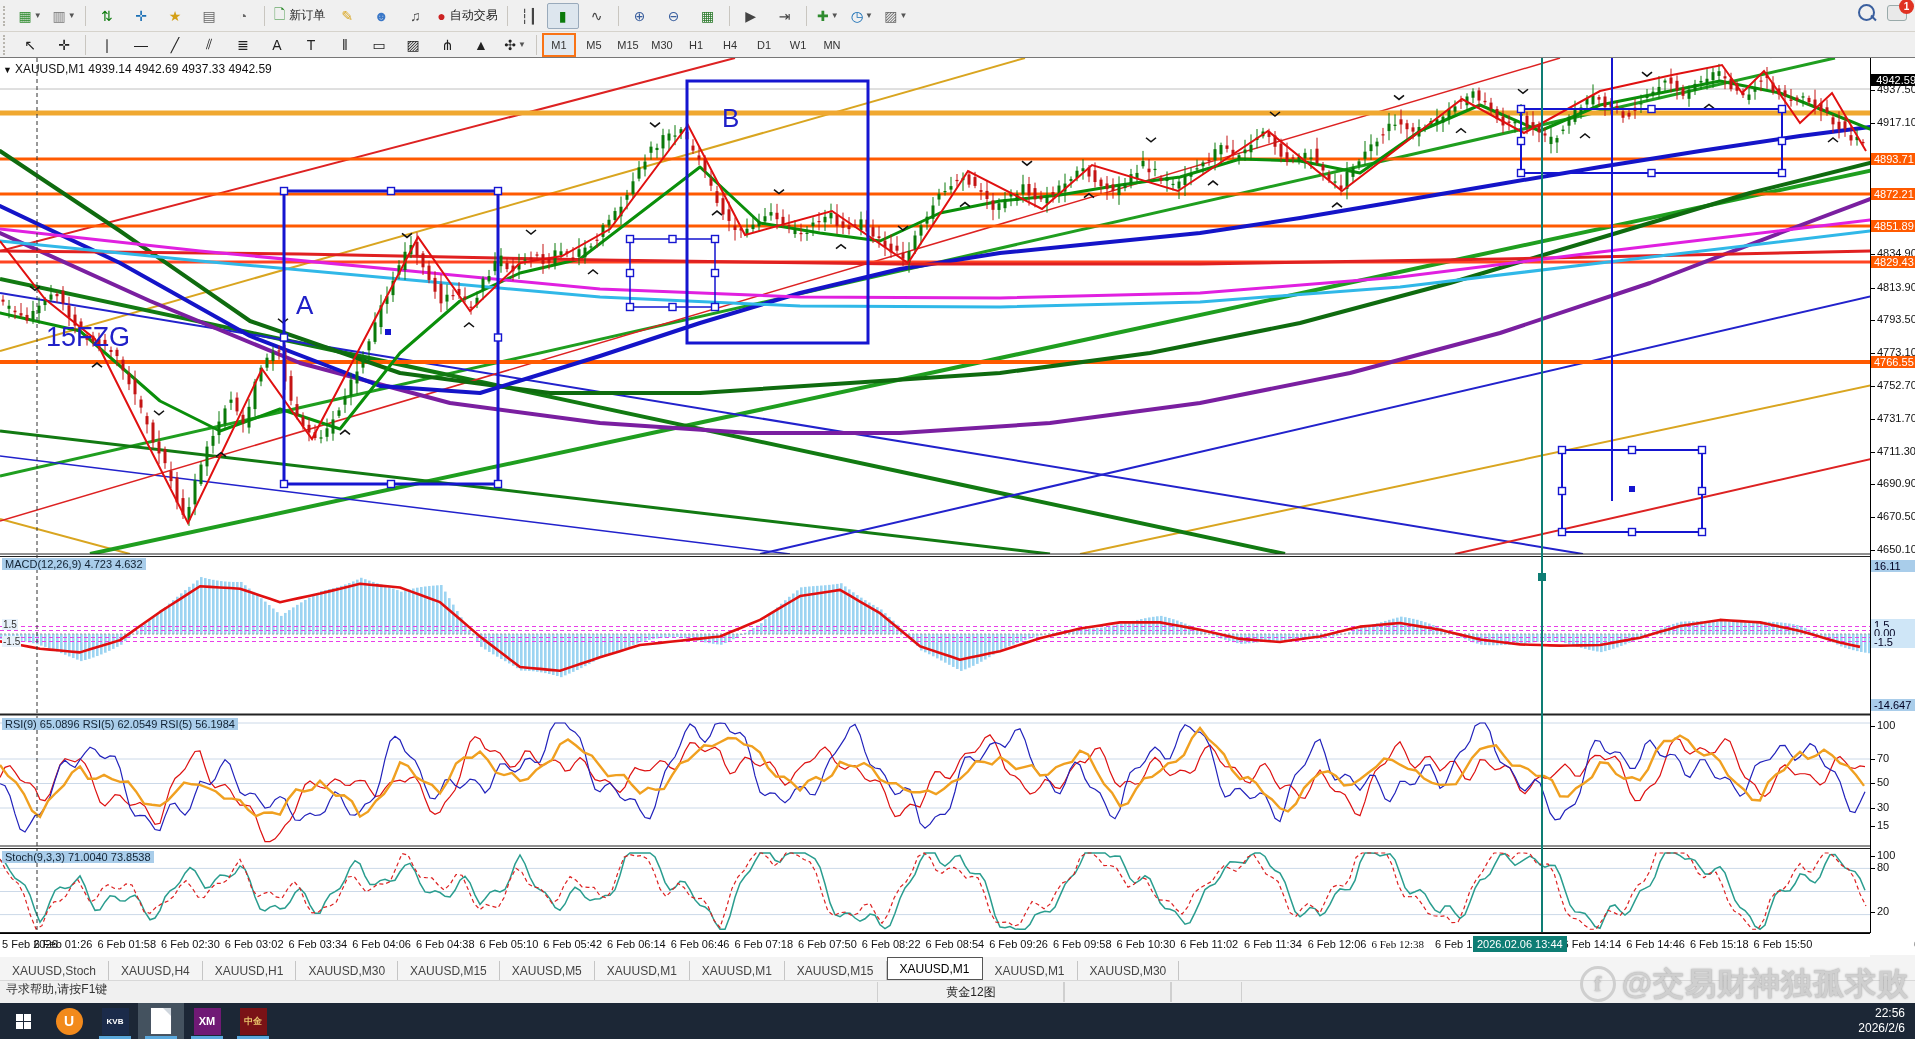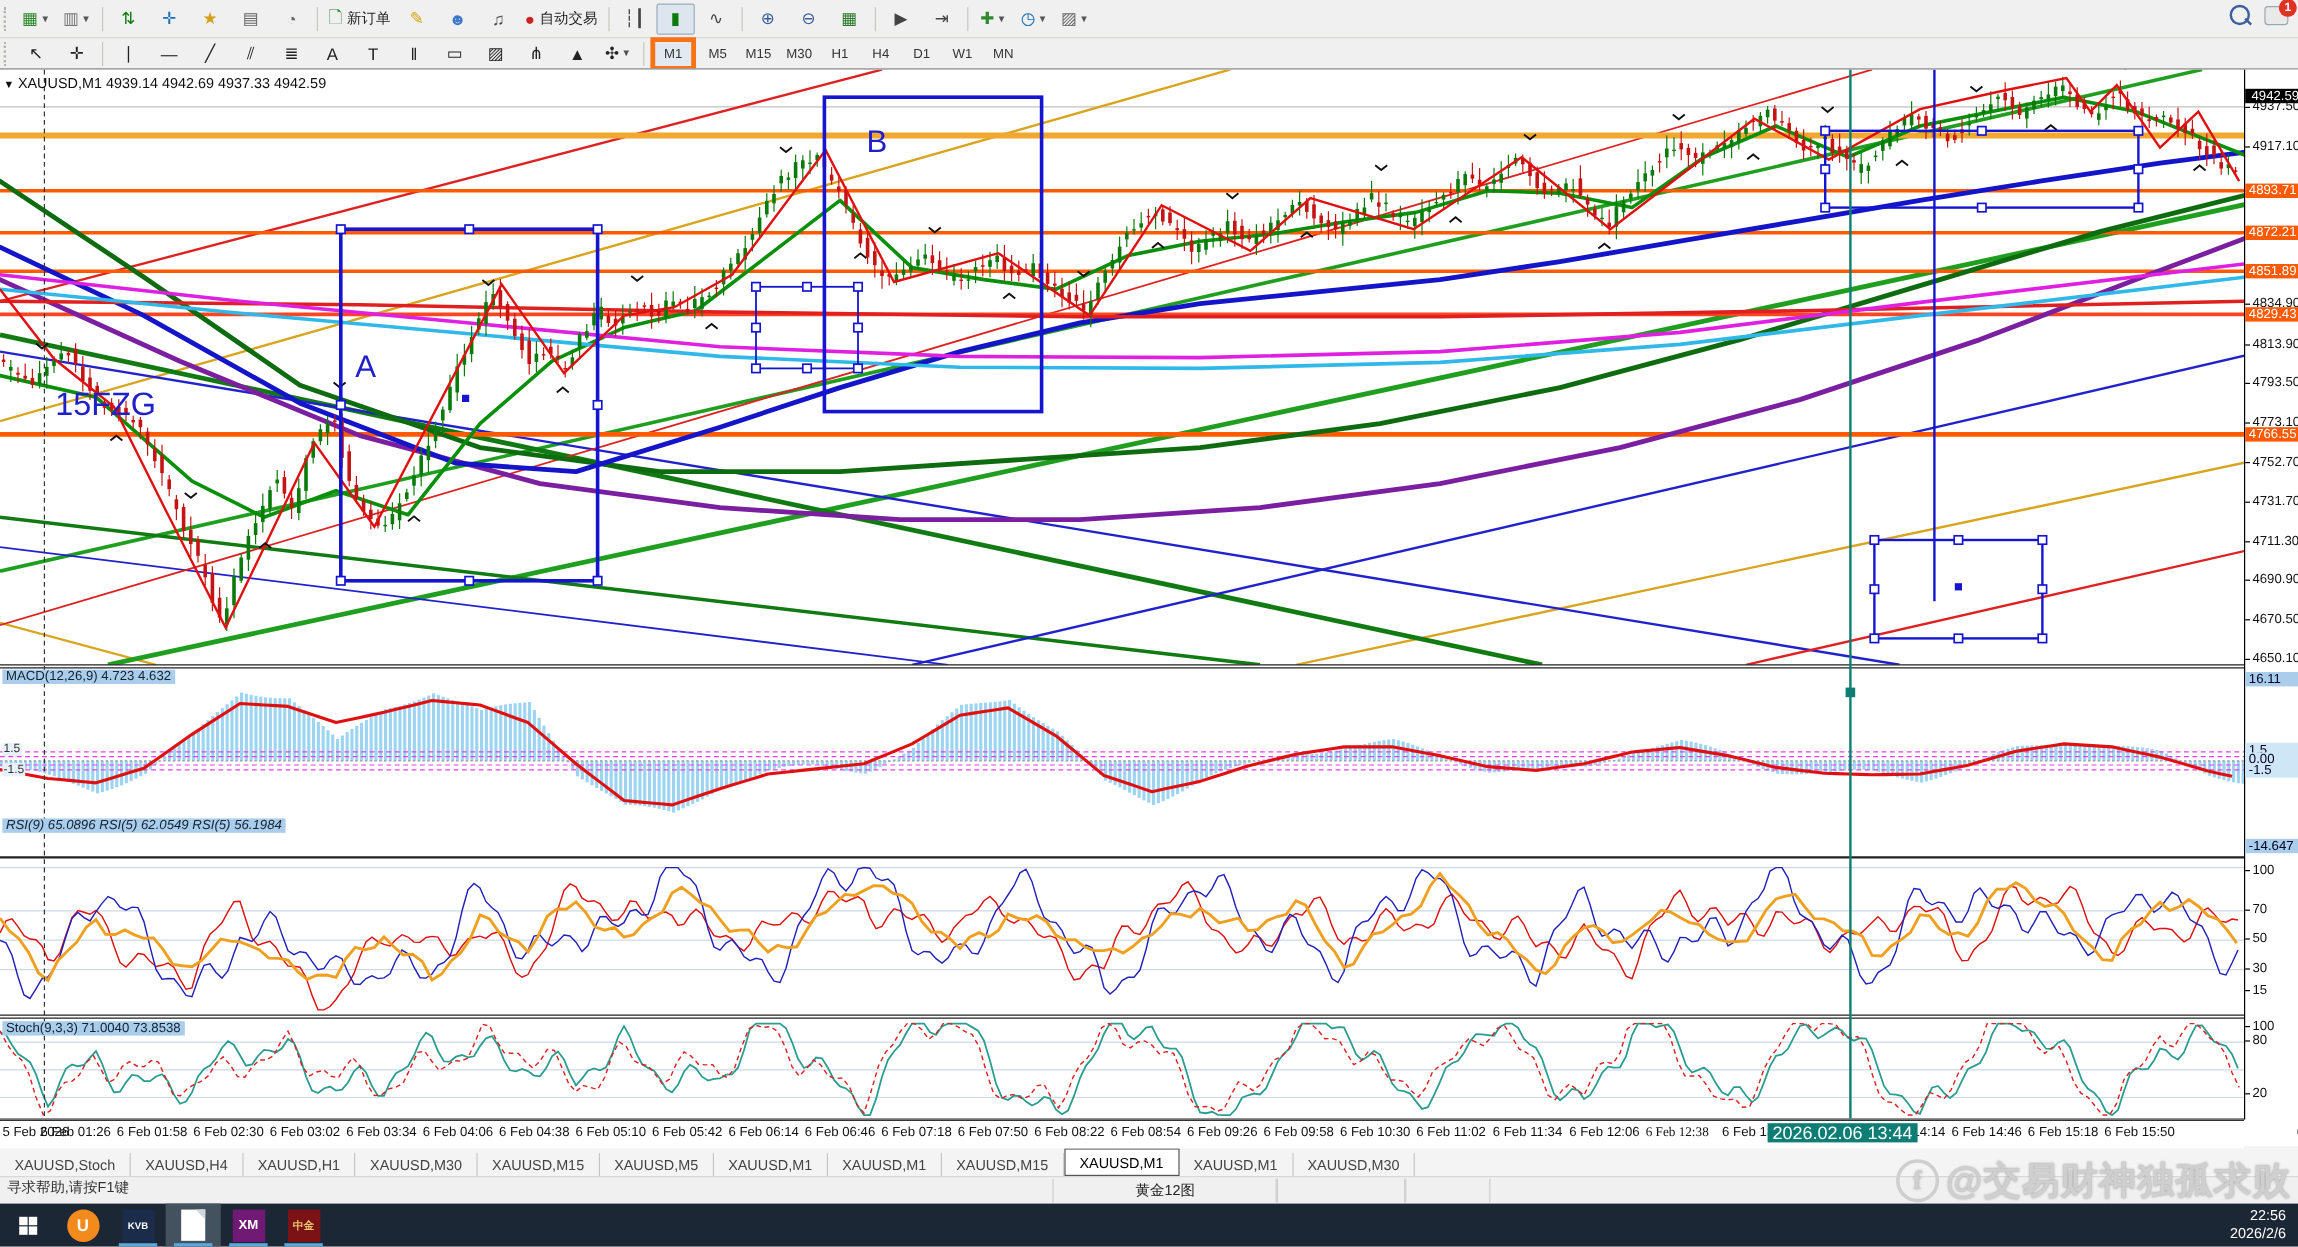--- a/index.html
+++ b/index.html
@@ -11,21 +11,21 @@
   .tb2{top:32px;height:25px;}
   .tbtn{height:24px;min-width:24px;display:flex;align-items:center;justify-content:center;
     margin:0 1px;padding:0 3px;border:1px solid transparent;border-radius:2px;font-size:14px;cursor:default;}
   .tbtn.pressed{border:1px solid #9ab;background:#dde6ee;}
   .tbtn .lbl{font-size:12px;margin-left:4px;color:#222;}
   .dd{font-size:8px;color:#555;margin-left:2px;}
   .tsep{width:1px;height:20px;background:#c9c6c0;margin:0 4px;}
   .grip{width:5px;height:20px;margin:0 3px;border-left:2px dotted #b8b5ae;}
   .tfbtn{height:20px;min-width:26px;display:flex;align-items:center;justify-content:center;
     font-size:11px;color:#333;border:1px solid transparent;margin:0 1px;padding:0 2px;}
-  .tfbtn.active{border:4px solid #f97316;background:#e2e9f0;}
+  .tfbtn.active{border:2px solid #f97316;background:#e2e9f0;}
   .tb-right{position:absolute;right:8px;top:4px;display:flex;align-items:center;gap:12px;}
   .mag{position:relative;width:13px;height:13px;border:2px solid #3a5f9e;border-radius:50%;}
   .mag:after{content:"";position:absolute;left:10px;top:11px;width:7px;height:2px;background:#3a5f9e;transform:rotate(45deg);}
   .chat{position:relative;width:18px;height:14px;background:#e9e9e9;border:1px solid #9aa;border-radius:3px;}
   .chat .badge{position:absolute;right:-8px;top:-7px;width:15px;height:15px;border-radius:50%;
     background:#e03222;color:#fff;font-size:10px;font-weight:bold;display:flex;align-items:center;justify-content:center;}
   
   .chartwin{position:absolute;left:0;top:57px;width:1915px;height:898px;background:#fff;border-top:1px solid #777;}
   #cv{position:absolute;left:0;top:0;}
   .ctitle{position:absolute;left:3px;top:4px;font-size:12px;color:#111;z-index:4;}
@@ -37,21 +37,21 @@
   .paxis{position:absolute;left:1870px;top:0;width:45px;height:875px;background:#fff;border-left:1px solid #000;z-index:5;}
   .pl{position:absolute;left:0;width:45px;font-size:11px;color:#111;padding-left:3px;box-sizing:border-box;white-space:nowrap;}
   .pl.tick:before{content:"";display:inline-block;width:4px;height:1px;background:#000;vertical-align:middle;margin-right:2px;margin-left:-3px;}
   .pl.cur{background:#000;color:#fff;}
   .pl.or{background:#ff5a00;color:#fff;}
   .pl.bl{background:#a9cdea;color:#002;}
   .pl.bl2{background:#cfe6f7;color:#002;}
   
   .taxis{position:absolute;left:0;top:875px;width:1870px;height:23px;background:#fff;border-top:1px solid #000;z-index:3;}
   .tl{position:absolute;top:4px;font-size:11px;color:#111;white-space:nowrap;}
-  .tbadge{position:absolute;top:2px;height:16px;background:#0e7d74;color:#fff;font-size:15px;
+  .tbadge{position:absolute;top:2px;height:16px;background:#0e7d74;color:#fff;font-size:11px;
     display:flex;align-items:center;padding:0 4px;z-index:4;}
   
   .tabs{position:absolute;left:0;top:955px;width:1915px;height:25px;background:#f4f4f4;display:flex;align-items:flex-end;border-bottom:1px solid #cfcfcf;}
   .tab{height:19px;display:flex;align-items:center;padding:0 12px;font-size:12px;color:#444;border-right:1px solid #c5c5c5;white-space:nowrap;}
   .tab.active{background:#fff;border:1px solid #555;height:21px;color:#000;}
   
   .status{position:absolute;left:0;top:980px;width:1915px;height:23px;background:#f0f0f0;border-top:1px solid #d8d8d8;font-size:12px;color:#333;}
   .st-help{position:absolute;left:6px;top:0;}
   .st-cell{position:absolute;top:1px;height:20px;border-left:1px solid #cfcfcf;border-right:1px solid #cfcfcf;
     display:flex;align-items:center;justify-content:center;font-size:12px;color:#222;}
@@ -1478,21 +1478,21 @@
 
     <div class="ctitle"><span class="tri">▼</span><span>XAUUSD,M1  4939.14 4942.69 4937.33 4942.59</span></div>
 
     <div class="anno" style="left:296px;top:232px;">A</div>
     <div class="anno" style="left:722px;top:45px;">B</div>
     <div class="anno" style="left:46px;top:264px;font-size:27px;">15FZG</div>
 
     <div class="indlabel" style="left:2px;top:500px;">MACD(12,26,9) 4.723 4.632</div>
     <div class="lvl" style="left:2px;top:561px;">1.5</div>
     <div class="lvl" style="left:2px;top:578px;">-1.5</div>
-    <div class="indlabel" style="left:2px;top:624px;font-style:italic;">RSI(9) 65.0896  RSI(5) 62.0549  RSI(5) 56.1984</div>
+    <div class="indlabel" style="left:2px;top:660px;">RSI(9) 65.0896  RSI(5) 62.0549  RSI(5) 56.1984</div>
     <div class="indlabel" style="left:2px;top:793px;">Stoch(9,3,3) 71.0040 73.8538</div>
 
     <div class="paxis" id="paxis">
         <div class="pl cur" style="top: 16px; text-align: right;">4942.59</div>
         <div class="pl tick" style="top: 25px;">4937.50</div>
         <div class="pl tick" style="top: 58px;">4917.10</div>
         <div class="pl or" style="top: 95px;">4893.71</div>
         <div class="pl or" style="top: 130px;">4872.21</div>
         <div class="pl or" style="top: 162px;">4851.89</div>
         <div class="pl tick" style="top: 189px;">4834.90</div>

